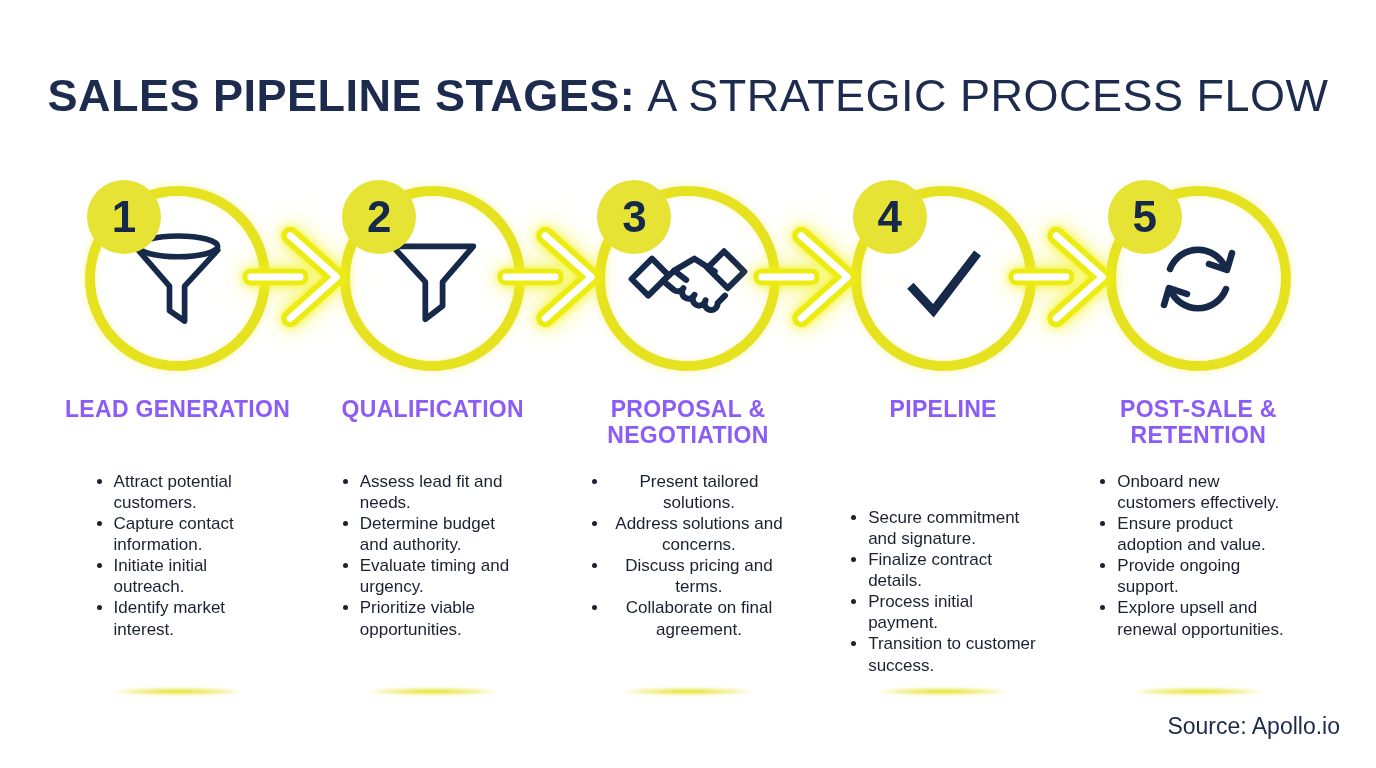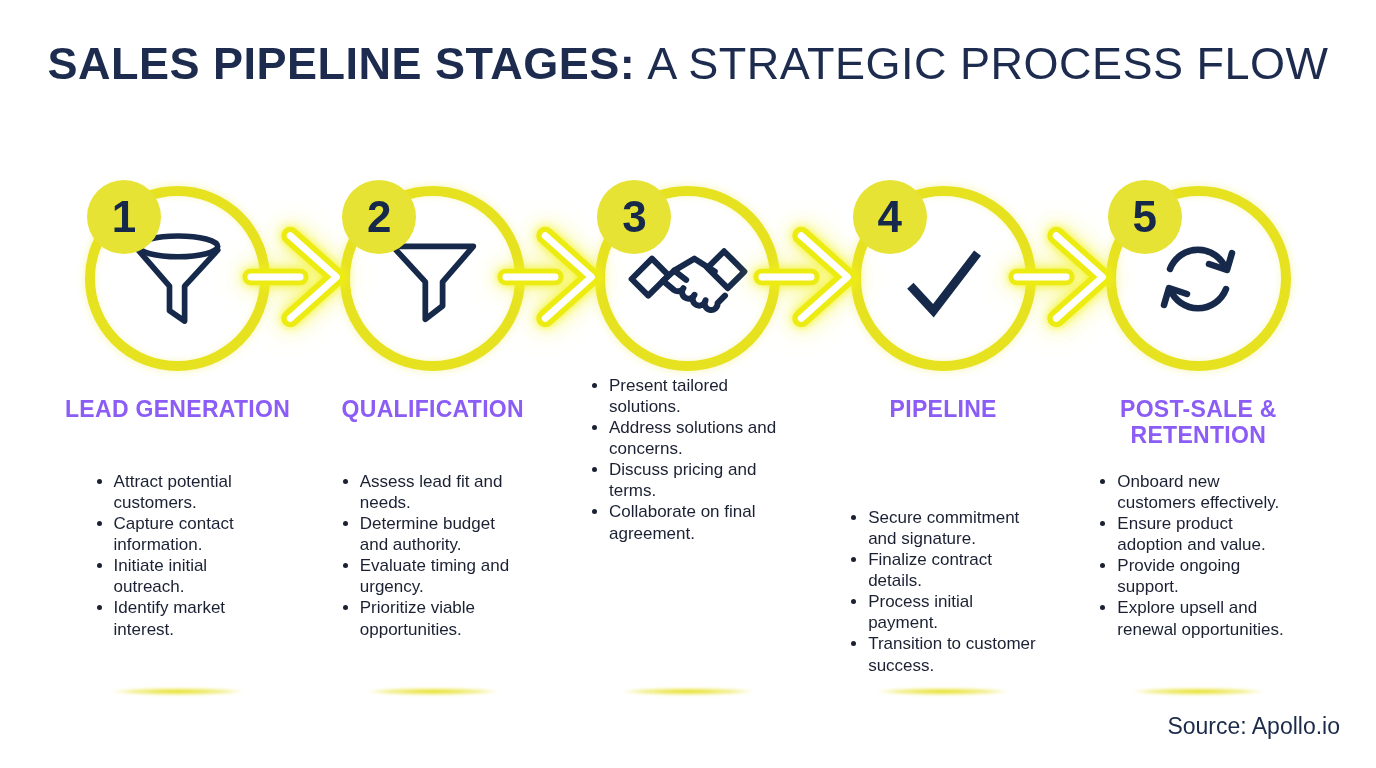--- a/index.html
+++ b/index.html
@@ -2,21 +2,21 @@
 <html><head>
 <meta charset="utf-8">
 <style>
   html,body{margin:0;padding:0;background:#fff;}
   .page{
     position:relative;width:1376px;height:768px;background:#ffffff;overflow:hidden;
     font-family:"Liberation Sans", sans-serif;color:#1b2133;
   }
   
   .title{
-    text-align:center;margin:0;padding-top:40px;font-size:45px;line-height:1.05;
+    text-align:center;margin:16px;padding-top:56px;font-size:45px;line-height:1.05;
     color:#1d2c4e;letter-spacing:.5px;font-weight:400;white-space:nowrap;
   }
   .title .t-bold{font-weight:700;}
   .title .t-rest{margin-left:12px;}
   
   .stages-row{
     position:absolute;left:50px;top:186px;width:1276px;display:flex;
   }
   .stage-col{width:255.2px;position:relative;height:512px;flex:0 0 auto;}
   .circle-wrap{
@@ -42,21 +42,21 @@
   
   .stage-title{
     margin:26px 8px 0 8px;height:70px;text-align:center;
     font-size:23px;line-height:1.12;font-weight:700;color:#8b5cf6;letter-spacing:.3px;
   }
   .stage-list{
     margin:4px auto 0 auto;padding-left:22px;font-size:17px;line-height:1.24;color:#1b2133;
     text-align:left;
   }
   .stage-list li::marker{color:#1b2133;}
-  .lw1{width:150px;} .lw2{width:168px;} .lw3{width:180px;} .lw4{width:172px;margin-top:40px;} .lw5{width:184px;}
+  .lw1{width:150px;} .lw2{width:168px;} .lw3{width:180px;text-align:center;} .lw4{width:172px;margin-top:40px;} .lw5{width:184px;}
   .glow-line{
     position:absolute;bottom:2px;left:50%;transform:translateX(-50%);
     width:172px;height:9px;filter:blur(1.5px);
     background:radial-gradient(ellipse 50% 50% at 50% 50%,
       rgba(226,220,10,.95), rgba(226,220,10,.45) 55%, rgba(226,220,10,0) 78%);
   }
   
   .source{
     position:absolute;right:36px;bottom:28px;font-size:23px;color:#1c2b4a;
   }
@@ -131,20 +131,21 @@
             <path d="M51 37 l13 10" fill="none"></path>
           </g>
         </svg>
       </div>
       <svg class="arrow" viewBox="0 0 130 110">
         <path class="tube-out" stroke-width="17" d="M10 55 H60"></path>
         <path class="tube-out" stroke-width="18" d="M50 13 L97 55 L50 97"></path>
         <path class="tube-in" stroke-width="7" d="M10 55 H60"></path>
         <path class="tube-in" stroke-width="7" d="M50 13 L97 55 L50 97"></path>
       </svg>
+      <div class="stage-title">PROPOSAL &amp; NEGOTIATION</div>
       <ul class="stage-list lw3">
         <li>Present tailored solutions.</li>
         <li>Address solutions and concerns.</li>
         <li>Discuss pricing and terms.</li>
         <li>Collaborate on final agreement.</li>
       </ul>
       <div class="glow-line"></div>
     </div>
 
     <div class="stage-col">

